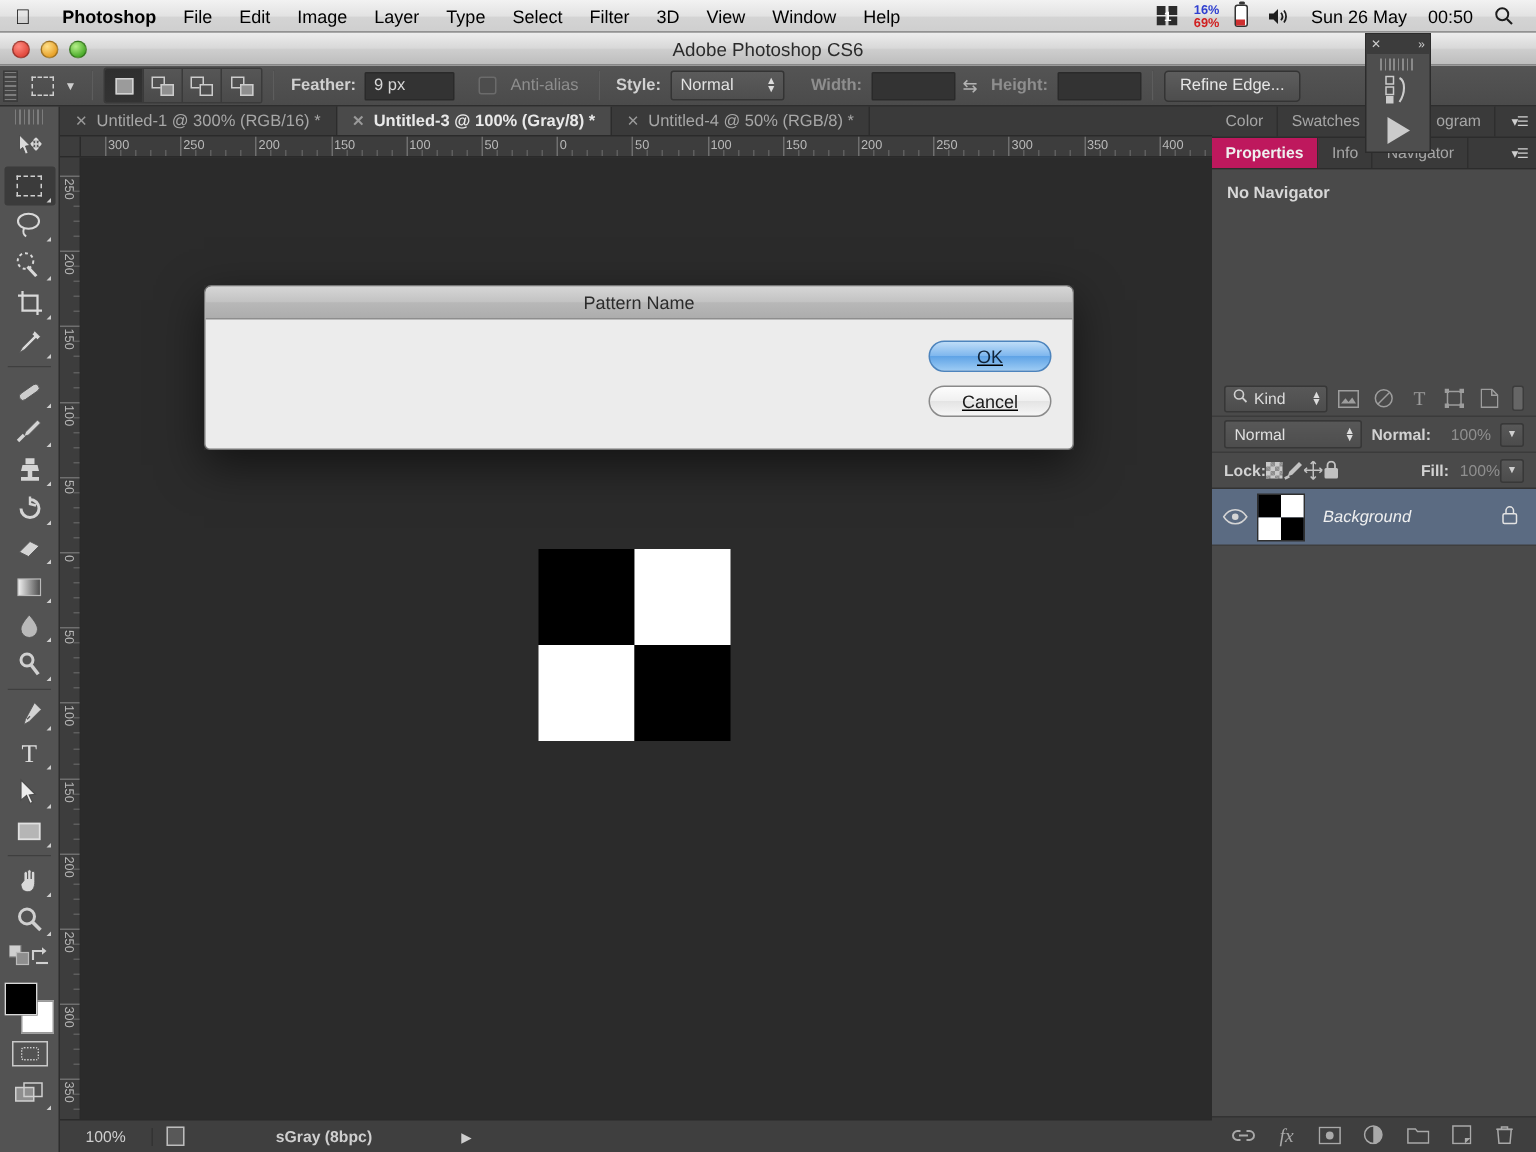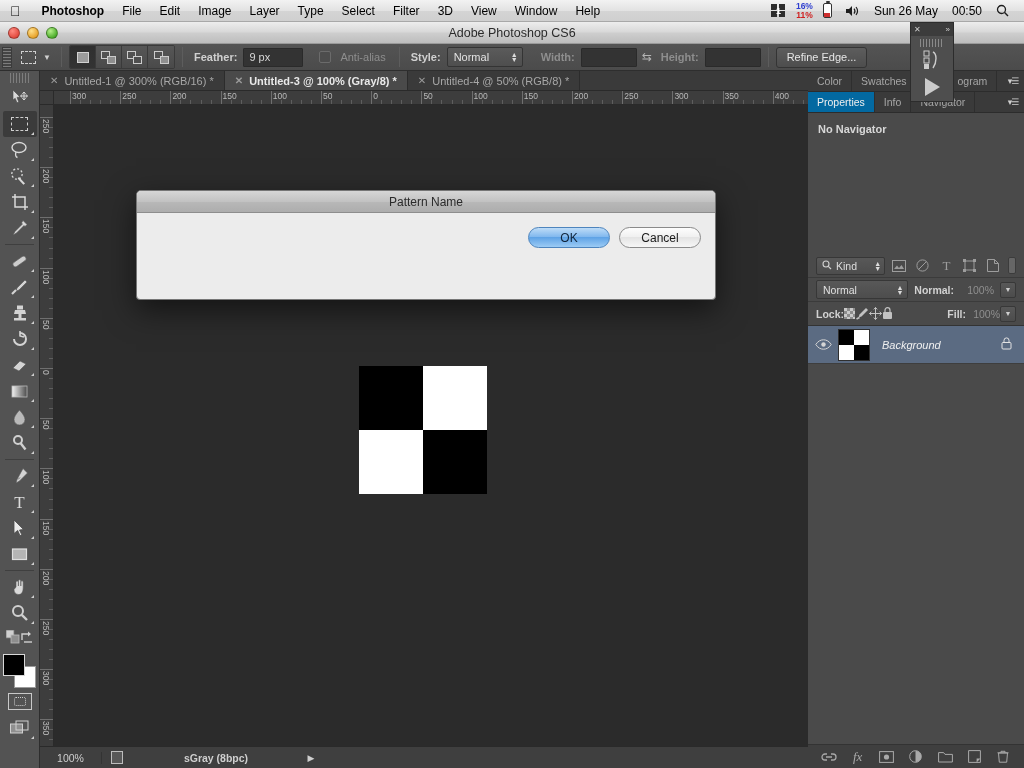--- a/index.html
+++ b/index.html
@@ -193,21 +193,21 @@
   .dock { position: absolute; top: 71px; right: 0; width: 216px; bottom: 0; background: #3a3a3a; }
   .panel-tabrow {
     display: flex; align-items: stretch; height: 21px; background: #3a3a3a;
     border-bottom: 1px solid #2c2c2c; position: relative;
   }
   .panel-tab {
     display: flex; align-items: center; padding: 0 9px; font-size: 10.5px; color: #a6a6a6;
     border-right: 1px solid #2e2e2e;
     text-align: center;
   }
-  .panel-tab.active { background: #0369a1; color: #efefef; font-weight: normal; }
+  .panel-tab.active { background: #be185d; color: #efefef; font-weight: bold; }
   .panel-menu {
     margin-left: auto; width: 22px; display: flex; align-items: center; justify-content: center;
     color: #cfcfcf; font-size: 9px; letter-spacing: -1px;
   }
   .no-props { color: #d7d7d7; font-size: 11px; font-weight: bold; padding: 10px 0 0 10px; }
   .props-area { height: 255px; background: #4a4a4a; position: relative; }
   .props-footer {
     position: absolute; bottom: 0; left: 0; right: 0; height: 22px; background: #3f3f3f;
     border-top: 1px solid #333; display: flex; align-items: center; justify-content: flex-end; padding-right: 8px; color: #bdbdbd;
   }
@@ -300,21 +300,21 @@
     width: 62px; height: 62px; border: 1px solid #9a9a9a; background: #fff;
     display: grid; grid-template-columns: 1fr 1fr; grid-template-rows: 1fr 1fr; margin-top: 2px;
   }
   .dlg-field-area { display: flex; align-items: center; margin-top: 22px; margin-left: 12px; }
   .dlg-name-lbl { font-size: 12px; color: #1a1a1a; padding-right: 6px; }
   .dlg-input {
     width: 338px; height: 22px; background: #fff; border: 1px solid #9b9b9b;
     box-shadow: inset 0 1px 2px rgba(0,0,0,.18); border-radius: 1px;
     display: flex; align-items: center; padding: 0 5px; font-size: 12.5px; color: #111;
   }
-  .dlg-buttons { position: absolute; right: 14px; top: 36px; display: flex; flex-direction: row; gap: 9px; }
+  .dlg-buttons { position: absolute; right: 14px; top: 36px; display: flex; flex-direction: column; gap: 9px; text-decoration: underline; }
   .btn {
     width: 82px; height: 21px; border-radius: 11px; font-size: 12px;
     display: flex; align-items: center; justify-content: center;
     border: 1px solid #8a8a8a;
   }
   .btn-ok {
     background: linear-gradient(to bottom,#bedcf7 0%,#7fb7ee 48%,#5fa3e6 50%,#9ccbf4 100%);
     border-color: #4d84bd; color: #10243a;
   }
   .btn-cancel {
@@ -354,21 +354,21 @@
         <svg width="14" height="13" viewBox="0 0 14 13">
             <rect x="0" y="0" width="6" height="6" fill="#2c2c2c"></rect>
             <rect x="8" y="0" width="6" height="6" fill="#2c2c2c"></rect>
             <rect x="0" y="7" width="6" height="6" fill="#2c2c2c"></rect>
             <rect x="8" y="7" width="6" height="6" fill="#2c2c2c"></rect>
             <text x="7" y="10" font-size="9" fill="#fff" text-anchor="middle" font-family="Liberation Sans">1</text>
           </svg>
       </div>
       <div class="cpu-meter">
         <span class="cpu-blue">16%</span>
-        <span class="cpu-red">11%</span>
+        <span class="cpu-red">69%</span>
       </div>
       <div style="padding:0 6px;">
         <div class="battery">
             <div class="battery-fill"></div>
           </div>
       </div>
       <div>
         <svg width="15" height="12" viewBox="0 0 15 12">
             <path d="M1 4h3l3-3v10l-3-3H1z" fill="#1d1d1d"></path>
             <path d="M9 3.5a4 4 0 010 5" stroke="#1d1d1d" stroke-width="1.2" fill="none"></path>

